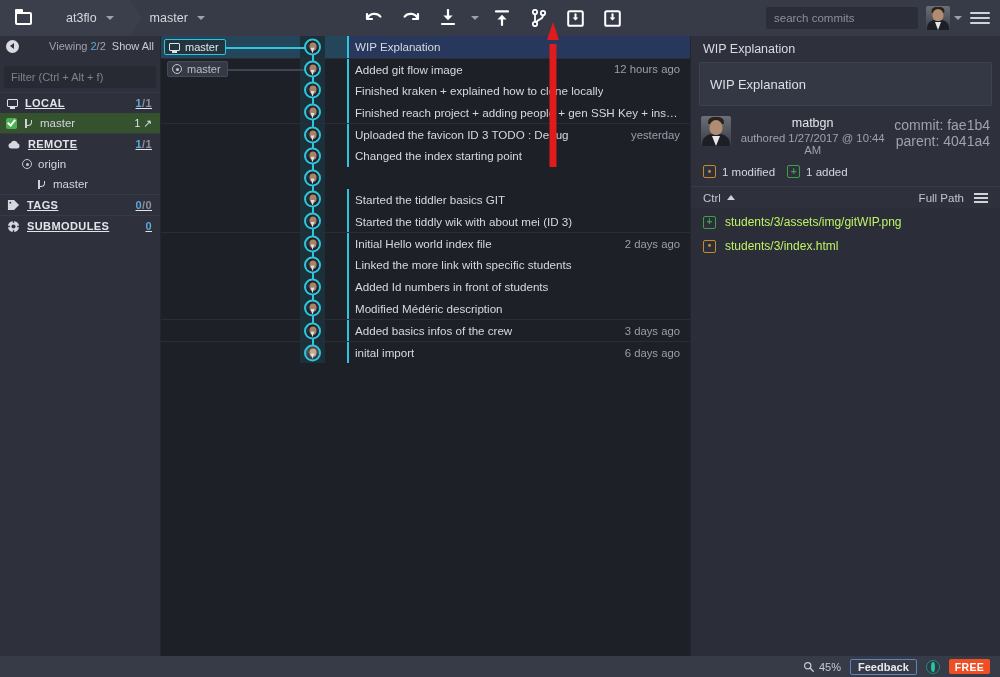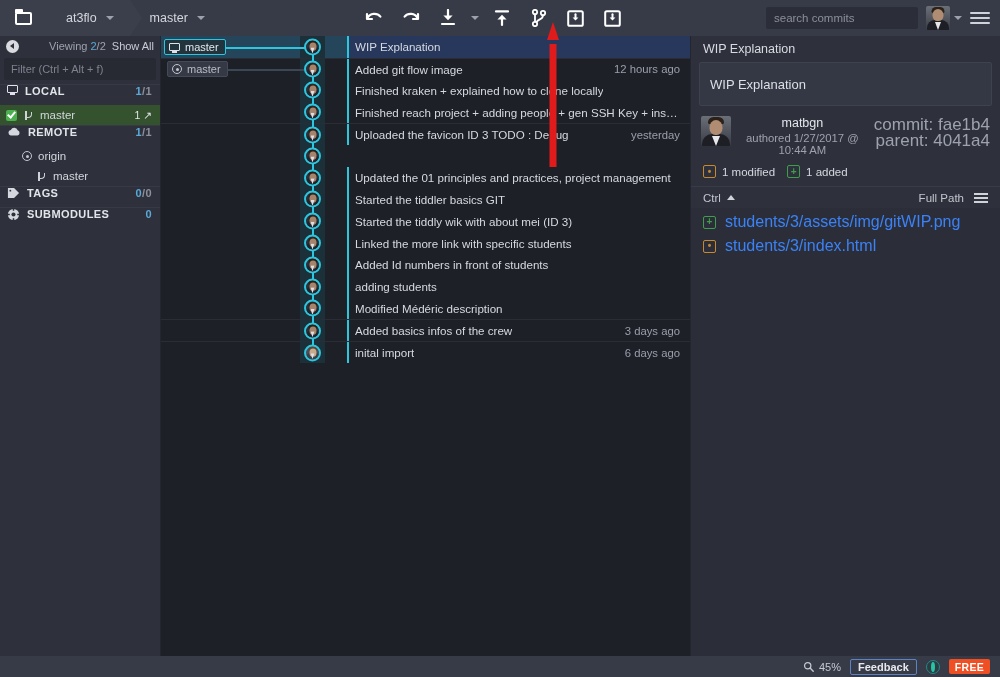--- a/index.html
+++ b/index.html
@@ -87,29 +87,29 @@
   .sidebar { width: 161px; background: #2e313c; display: flex; flex-direction: column;
     border-right: 1px solid #23262e; flex: 0 0 161px; }
   .sb-head { height: 20px; display: flex; align-items: center; padding: 0 6px; gap: 6px; font-size: 11px; }
   .collapse-ic { width: 13px; height: 13px; border-radius: 50%; background: #d9dbe0;
     display:flex; align-items:center; justify-content:center; cursor:pointer; }
   .collapse-ic i { border-top: 3.5px solid transparent; border-bottom: 3.5px solid transparent;
     border-right: 4px solid #2e313c; display:block; margin-right:1px; }
   .viewing { margin-left:auto; color: #9ea2ae; }
   .viewing b { color: #5aa9d6; font-weight: normal; }
   .showall { color: #c8cbd3; cursor: pointer; }
-  .filterbox { height: 22px; margin: 2px 4px 4px; background: #272a33; border-radius: 2px;
+  .filterbox { height: 22px; margin: 10px 4px 4px; background: #272a33; border-radius: 2px;
     display:flex; align-items:center; padding: 0 6px 0 7px; }
   .filterbox input { flex:1; background:transparent; border:0; outline:none; color:#c9ccd4;
     font-size: 11px; font-family: "Liberation Sans", sans-serif; }
   .filterbox input::placeholder { color:#7e828e; }
 
-  .sec { height: 21px; display:flex; align-items:flex-start; padding: 0 8px 0 7px; gap: 7px;
+  .sec { height: 21px; display:flex; align-items:center; padding: 0 8px 0 7px; gap: 7px;
     font-size: 11px; font-weight: bold; letter-spacing: .4px; color: #e2e4e9; cursor: pointer;
-    border-top: 1px solid #363a46; }
+    border-top: 1px solid #363a46; text-decoration: underline; }
   .sec .cnt { margin-left: auto; font-weight: bold; color: #8c909c; font-size: 11px; }
   .sec .cnt b { color: #5aa9d6; font-weight: bold; }
   .row { height: 20px; display:flex; align-items:center; font-size: 11.5px; color: #d2d5dc;
     padding-left: 6px; gap: 6px; cursor: pointer; }
   .row.sel { background: #35522f; }
   .row.sel .after { margin-left:auto; padding-right: 8px; color: #e3e6ea; font-size: 10.5px; }
   .chk { width: 11px; height: 11px; background: #4caf50; border-radius: 2px; position: relative; }
   .chk::after { content:""; position:absolute; left:3px; top:0px; width:3px; height:6px;
     border:solid #fff; border-width: 0 2px 2px 0; transform: rotate(40deg); }
   .ind1 { padding-left: 22px; }
@@ -181,37 +181,37 @@
     width:13px; height:15px; border-radius:50% 50% 45% 45%; background:#b08c72; }
   .d-av .h { position:absolute; left:50%; top:1px; transform:translateX(-50%);
     width:16px; height:7px; border-radius:7px 7px 2px 2px; background:#2b2119; }
   .d-av .b { position:absolute; bottom:0; left:50%; transform:translateX(-50%);
     width:28px; height:12px; border-radius:10px 10px 0 0; background:#1d1f25; }
   .d-av .s { position:absolute; bottom:0; left:50%; transform:translateX(-50%);
     width:8px; height:10px; background:#e6e8ec; clip-path: polygon(50% 100%,0 0,100% 0); }
   .d-auth-txt { flex: 1; text-align: center; }
   .d-name { font-size: 12.5px; color: #e2e5ea; }
   .d-sub { font-size: 11.3px; color: #9ea2ae; margin-top: 2px; }
-  .d-meta { text-align: right; font-size: 17px; color: #9ea2ae; line-height: 16px; padding-top: 1px; }
+  .d-meta { text-align: right; font-size: 14px; color: #9ea2ae; line-height: 16px; padding-top: 1px; }
   .d-stats { display:flex; align-items:center; gap: 12px; padding: 3px 12px 8px; }
   .d-stat { display:flex; align-items:center; gap: 6px; font-size: 11.5px; color: #d4d7de; }
   .badge-ic { width: 13px; height: 13px; border-radius: 2px; display:flex; align-items:center;
     justify-content:center; font-size: 10px; line-height: 1; font-weight: bold; }
   .badge-ic.mod { border: 1.5px solid #c58a30; color: #c58a30; }
   .badge-ic.add { border: 1.5px solid #3f9e4d; color: #3f9e4d; }
   .d-colhead { height: 22px; display:flex; align-items:center; padding: 0 12px;
     font-size: 11.5px; color: #c2c5cd; border-top: 1px solid #383c48; }
   .sortarrow { margin-left: 6px; border-left: 4px solid transparent; border-right: 4px solid transparent;
     border-bottom: 5px solid #cfd2d9; display:inline-block; }
   .fullpath { margin-left: auto; color: #c2c5cd; }
   .listic { margin-left: 10px; width: 14px; display:flex; flex-direction:column; gap:2px; cursor:pointer; }
   .listic span { height: 2px; background: #cfd2d9; }
   .d-files { flex: 1; background: #2b2e38; padding-top: 2px; }
   .frow { height: 24px; display:flex; align-items:center; gap: 9px; padding: 0 12px; cursor: pointer; }
-  .frow span.fname { font-size: 16px; color: #3b82f6; }
+  .frow span.fname { font-size: 12px; color: #bef264; }
 
   
   .status { height: 21px; background: #373b47; display:flex; align-items:center; justify-content: flex-end;
     gap: 9px; padding-right: 10px; flex: 0 0 21px; }
   .zoomlvl { display:flex; align-items:center; gap: 5px; font-size: 11px; color: #c5c8d0; }
   .fb-btn { height: 16px; padding: 0 7px; border: 1px solid #5b84c4; border-radius: 2px;
     display:flex; align-items:center; font-size: 11px; color: #e6e8ee; font-weight: bold; cursor:pointer; }
   .globe { width: 14px; height: 14px; border-radius: 50%; background: #2e3b40; border: 1px solid #1f8a8a;
     position: relative; }
   .globe::after { content:""; position:absolute; left:50%; top:1.5px; transform:translateX(-50%);
@@ -494,34 +494,34 @@
             <div class="gcell">
               <div class="glane"></div>
               <div class="node">
                 <div class="b"></div>
                 <div class="h"></div>
                 <div class="f"></div>
                 <div class="s"></div>
               </div>
               <div class="edge" style="top: 50%; height: 21.8px;"></div>
             </div>
-          </div>
-          <div class="crow">
-            <div class="gcell">
-              <div class="glane"></div>
-              <div class="node">
-                <div class="b"></div>
-                <div class="h"></div>
-                <div class="f"></div>
-                <div class="s"></div>
-              </div>
-              <div class="edge" style="top: 50%; height: 21.8px;"></div>
-            </div>
-            <div class="msgcell">
-              <div class="msg">Updated the 01 principles and practices, project management</div>
+            <div class="msgcell">
+              <div class="msg">Changed the index starting point</div>
+            </div>
+          </div>
+          <div class="crow">
+            <div class="gcell">
+              <div class="glane"></div>
+              <div class="node">
+                <div class="b"></div>
+                <div class="h"></div>
+                <div class="f"></div>
+                <div class="s"></div>
+              </div>
+              <div class="edge" style="top: 50%; height: 21.8px;"></div>
             </div>
           </div>
           <div class="crow">
             <div class="gcell">
               <div class="glane"></div>
               <div class="node">
                 <div class="b"></div>
                 <div class="h"></div>
                 <div class="f"></div>
                 <div class="s"></div>
@@ -540,20 +540,36 @@
                 <div class="h"></div>
                 <div class="f"></div>
                 <div class="s"></div>
               </div>
               <div class="edge" style="top: 50%; height: 21.8px;"></div>
             </div>
             <div class="msgcell">
               <div class="msg">Started the tiddly wik with about mei (ID 3)</div>
             </div>
           </div>
+          <div class="crow sep">
+            <div class="gcell">
+              <div class="glane"></div>
+              <div class="node">
+                <div class="b"></div>
+                <div class="h"></div>
+                <div class="f"></div>
+                <div class="s"></div>
+              </div>
+              <div class="edge" style="top: 50%; height: 21.8px;"></div>
+            </div>
+            <div class="msgcell">
+              <div class="msg">Initial Hello world index file</div>
+              <div class="when">2 days ago</div>
+            </div>
+          </div>
           <div class="crow">
             <div class="gcell">
               <div class="glane"></div>
               <div class="node">
                 <div class="b"></div>
                 <div class="h"></div>
                 <div class="f"></div>
                 <div class="s"></div>
               </div>
               <div class="edge" style="top: 50%; height: 21.8px;"></div>
@@ -568,35 +584,20 @@
               <div class="node">
                 <div class="b"></div>
                 <div class="h"></div>
                 <div class="f"></div>
                 <div class="s"></div>
               </div>
               <div class="edge" style="top: 50%; height: 21.8px;"></div>
             </div>
             <div class="msgcell">
               <div class="msg">Added Id numbers in front of students</div>
-            </div>
-          </div>
-          <div class="crow">
-            <div class="gcell">
-              <div class="glane"></div>
-              <div class="node">
-                <div class="b"></div>
-                <div class="h"></div>
-                <div class="f"></div>
-                <div class="s"></div>
-              </div>
-              <div class="edge" style="top: 50%; height: 21.8px;"></div>
-            </div>
-            <div class="msgcell">
-              <div class="msg">adding students</div>
             </div>
           </div>
           <div class="crow">
             <div class="gcell">
               <div class="glane"></div>
               <div class="node">
                 <div class="b"></div>
                 <div class="h"></div>
                 <div class="f"></div>
                 <div class="s"></div>

